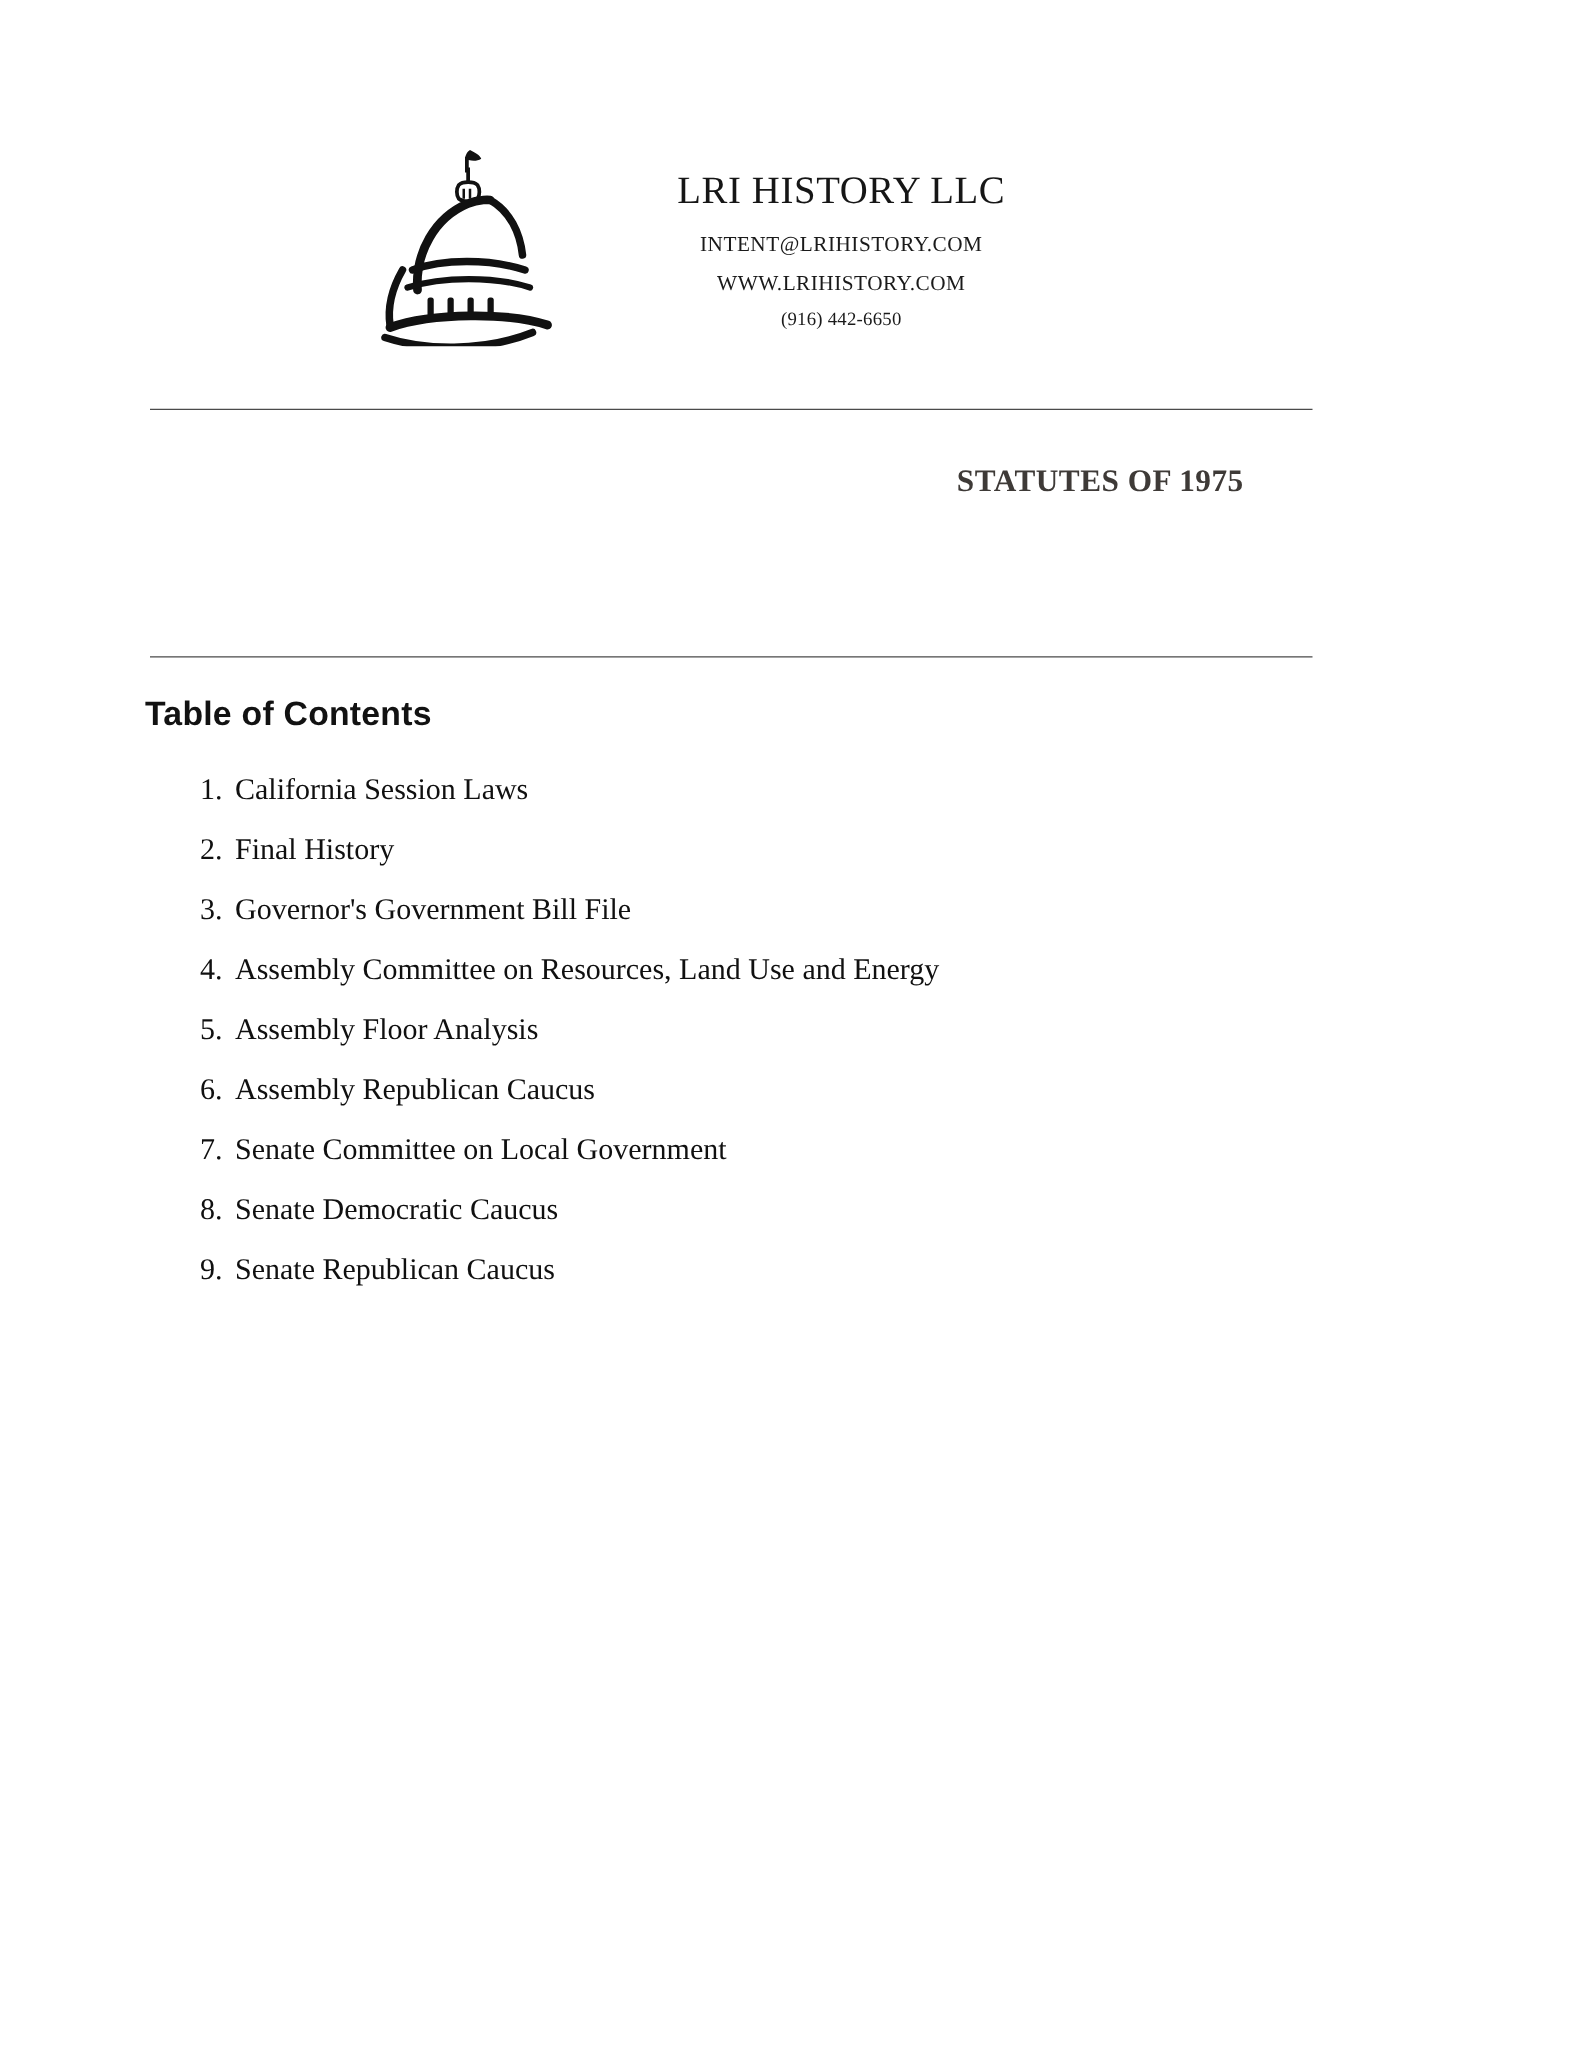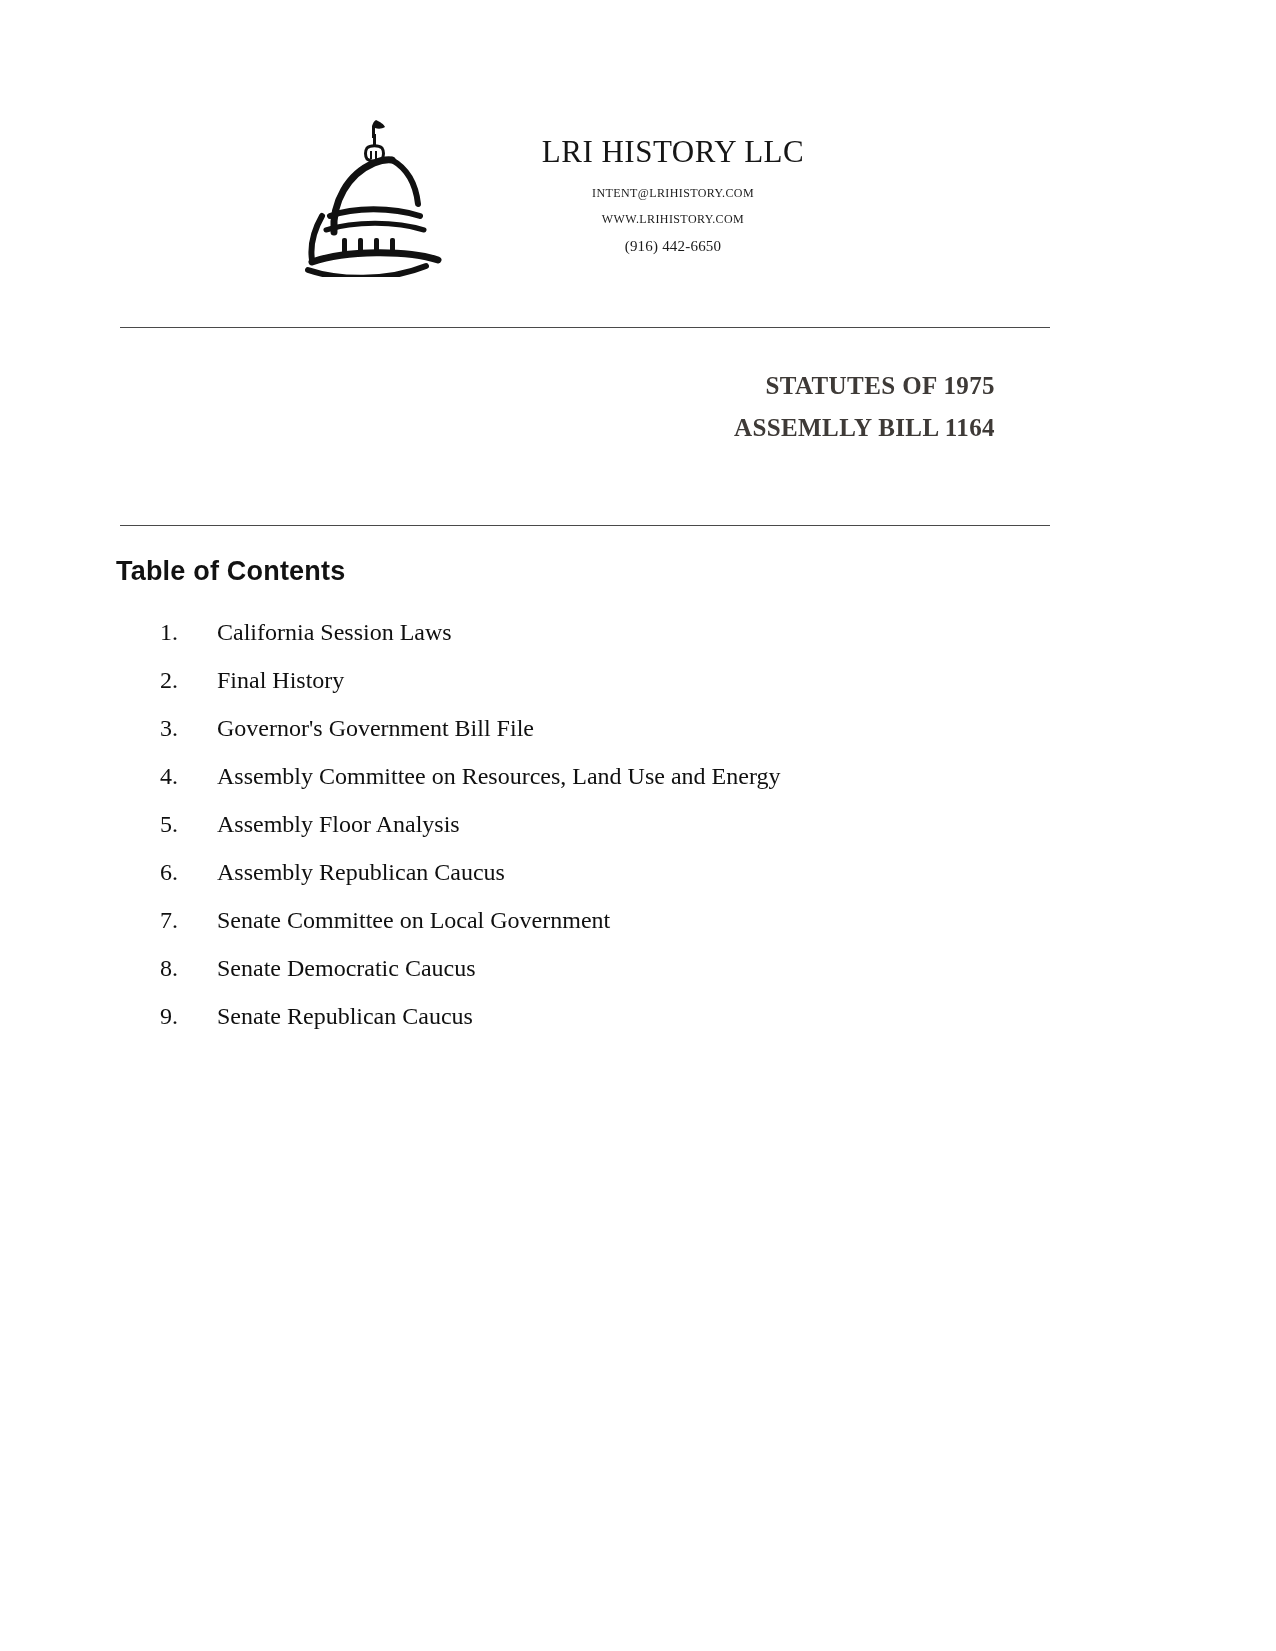--- a/index.html
+++ b/index.html
@@ -50,21 +50,21 @@
     font-family: "Liberation Serif", serif;
     font-size: 31px;
     letter-spacing: 0.5px;
     color: #161616;
     margin-bottom: 16px;
     font-weight: 400;
   }
 
   .org-line {
     font-family: "Liberation Serif", serif;
-    font-size: 12px;
+    font-size: 17px;
     letter-spacing: 0.4px;
     color: #1a1a1a;
     margin-bottom: 11px;
   }
 
   .org-phone {
     font-family: "Liberation Serif", serif;
     font-size: 15px;
     color: #1a1a1a;
     letter-spacing: 0.2px;
@@ -128,21 +128,20 @@
     line-height: 28px;
   }
   .toc-num {
     width: 38px;
     flex: 0 0 38px;
     text-align: right;
     padding-right: 10px;
   }
   .toc-label {
     flex: 1 1 auto;
-    margin-left: 29px;
   }
 </style>
 </head>
 <body>
 
 <div class="page">
 
   <div class="letterhead">
 
     <div class="logo">
@@ -181,21 +180,20 @@
       <div class="org-line">WWW.LRIHISTORY.COM</div>
       <div class="org-phone">(916) 442-6650</div>
     </div>
 
   </div>
 
   <div class="rule rule-top"></div>
 
   <div class="title-block">
     <div class="title-line">STATUTES OF 1975</div>
-    <div class="title-line">ASSEMLLY BILL 1164</div>
   </div>
 
   <div class="rule rule-bot"></div>
 
   <div class="toc-heading">Table of Contents</div>
 
   <ol class="toc-list">
     <li class="toc-item">
       <span class="toc-num">1.</span>
       <span class="toc-label">California Session Laws</span>

